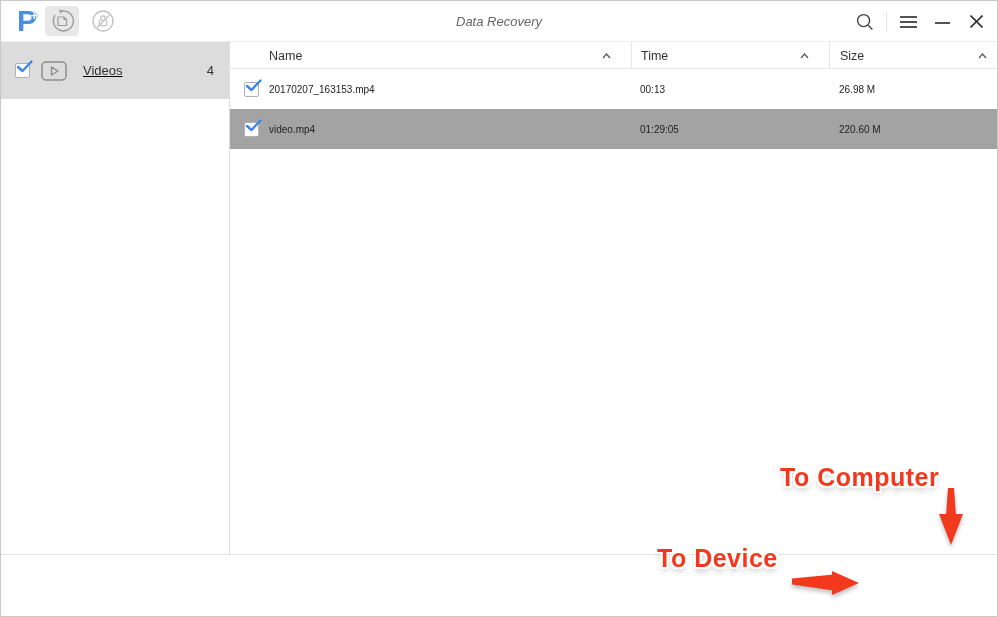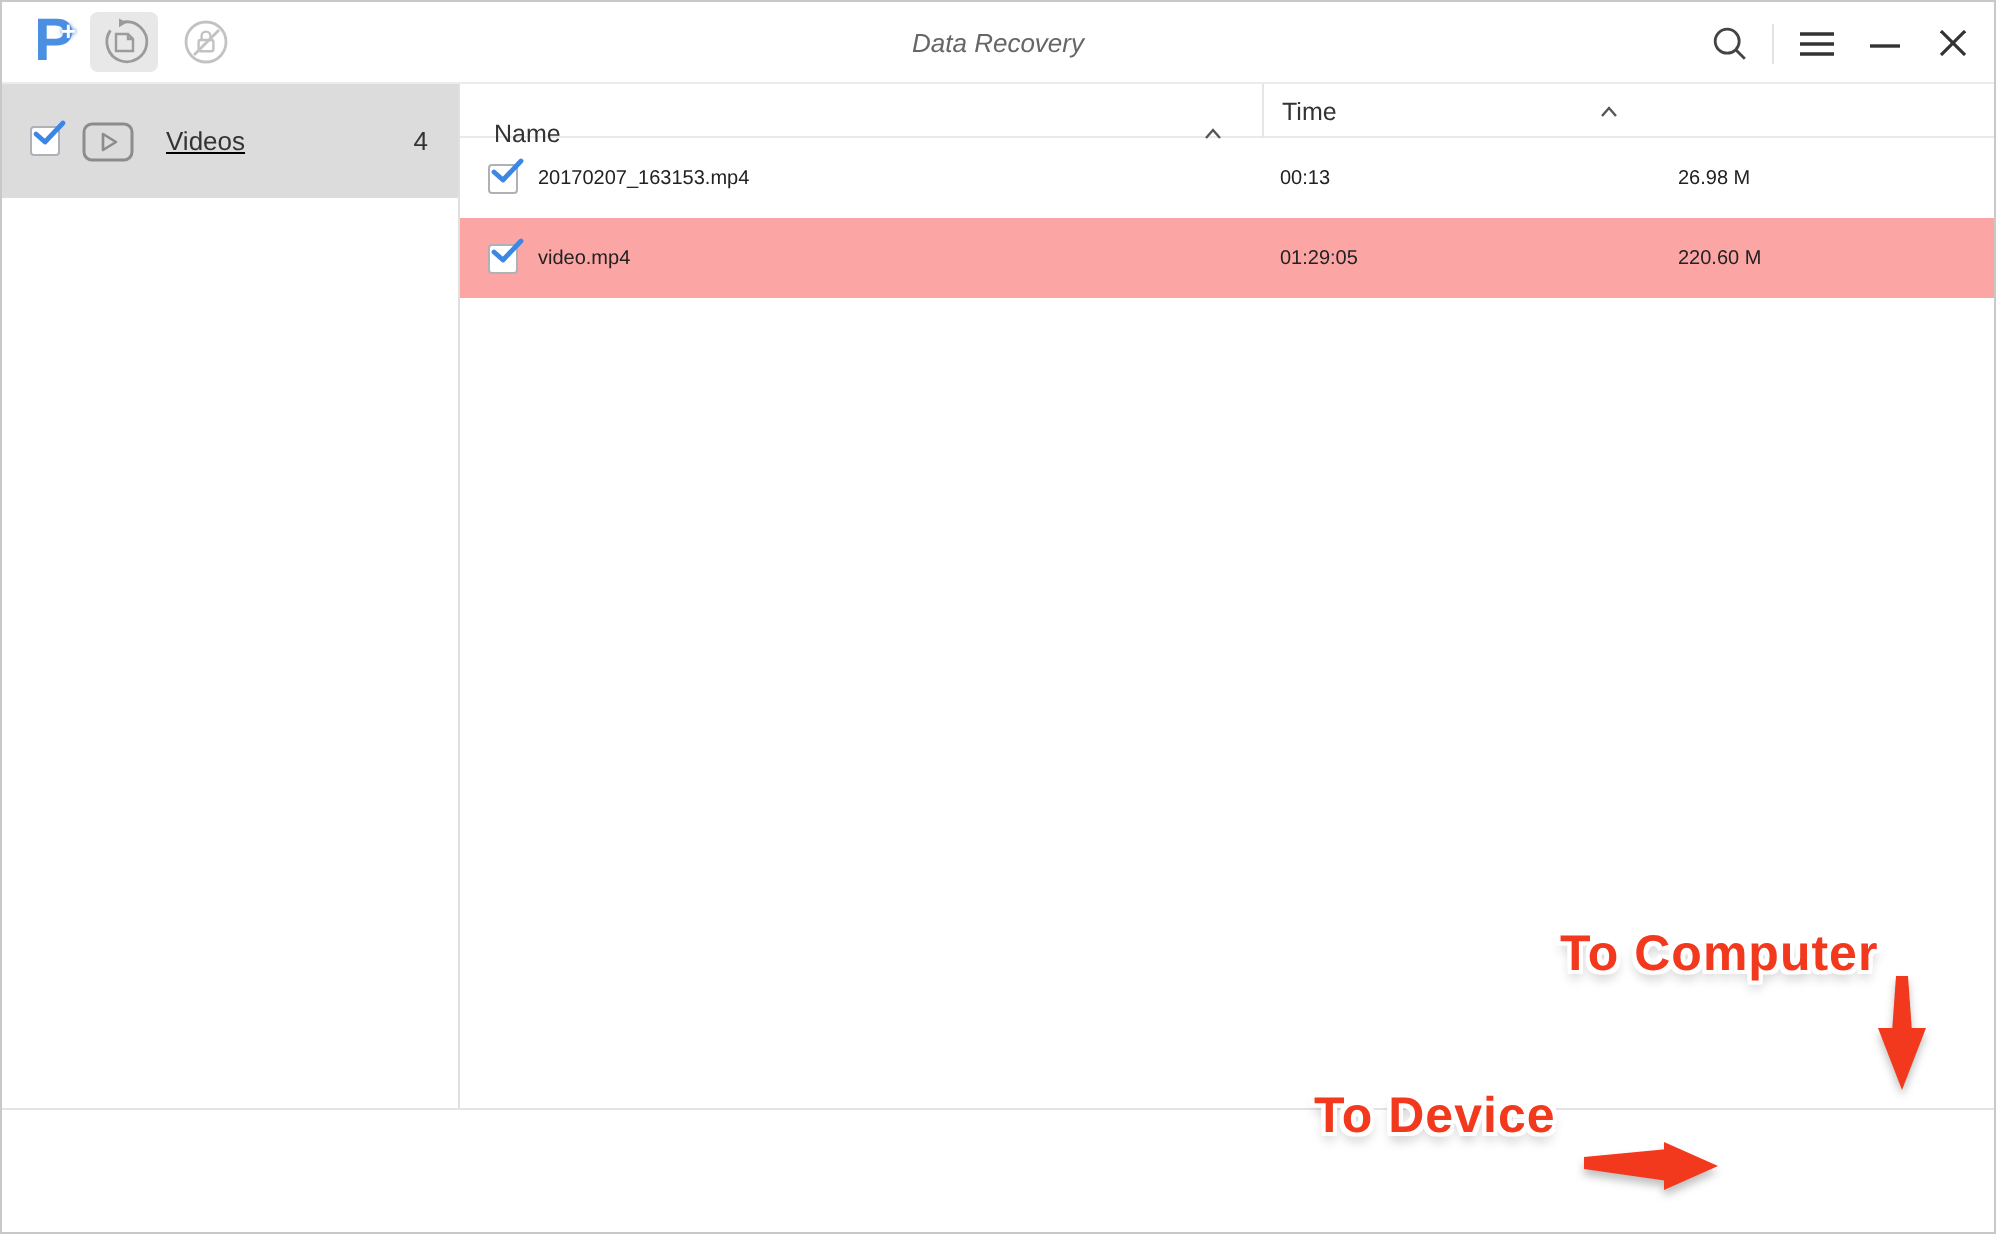--- a/index.html
+++ b/index.html
@@ -29,28 +29,28 @@
   
   .cbx { position:relative; width:15px; height:15px; border:1px solid #aeb2b6; border-radius:2px; background:#fff; flex:none; }
   .cbx svg { position:absolute; left:1px; top:-4px; overflow:visible; }
   .side-row .cbx { margin-left:14px; }
   .vid-icon { margin-left:11px; flex:none; }
   
   .content { position:absolute; left:229px; top:41px; width:769px; height:512px; background:#fff; }
   .thead { position:relative; height:27px; border-bottom:1px solid #e9e9e9; }
   .th { position:absolute; top:0; height:27px; display:flex; align-items:center; font-size:12.5px; color:#333; }
   .th .caret { position:absolute; }
-  .th-name { left:0; width:401px; padding-left:17px;margin-top:11px; }
+  .th-name { left:0; width:401px; padding-left:39px; }
   .th-name .caret { right:20px; }
   .th-time { left:401px; width:198px; padding-left:9px; border-left:1px solid #e5e5e5; }
   .th-time .caret { right:20px; }
   .th-size { left:599px; width:170px; padding-left:10px; border-left:1px solid #e5e5e5; }
   .th-size .caret { right:12px; }
   .trow { position:relative; height:40px; display:flex; align-items:center; font-size:10px; color:#222; }
-  .trow.alt { background:#fca5a5;text-align:center; }
+  .trow.alt { background:#a3a3a3;text-align:center; }
   .trow .cbx { position:absolute; left:14px; }
   .cell-name { position:absolute; left:39px; }
   .cell-time { position:absolute; left:410px; }
   .cell-size { position:absolute; left:609px; }
   
   .footer { position:absolute; left:0; top:553px; width:100%; height:64px; background:#fff; border-top:1px solid #e4e4e4; }
   
   .anno-text { position:absolute; font-size:25px; font-weight:bold; letter-spacing:.5px; color:#f2391e;
     text-shadow:-2px -2px 0 #fff, 2px -2px 0 #fff, -2px 2px 0 #fff, 2px 2px 0 #fff,
                  0 -2px 0 #fff, 0 2px 0 #fff, -2px 0 0 #fff, 2px 0 0 #fff,
@@ -153,20 +153,26 @@
         <svg class="caret" width="9" height="6" viewBox="0 0 9 6">
           <polyline points="1,5 4.5,1 8,5" fill="none" stroke="#555" stroke-width="1.2"></polyline>
         </svg>
       </div>
       <div class="th th-time">
         <span>Time</span>
         <svg class="caret" width="9" height="6" viewBox="0 0 9 6">
           <polyline points="1,5 4.5,1 8,5" fill="none" stroke="#555" stroke-width="1.2"></polyline>
         </svg>
       </div>
+      <div class="th th-size">
+        <span>Size</span>
+        <svg class="caret" width="9" height="6" viewBox="0 0 9 6">
+          <polyline points="1,5 4.5,1 8,5" fill="none" stroke="#555" stroke-width="1.2"></polyline>
+        </svg>
+      </div>
     </div>
 
     <div class="trow">
       <span class="cbx">
         <svg width="16" height="13" viewBox="0 0 16 13">
           <polyline points="1,7 5.5,11 14.5,1.5" fill="none" stroke="#3c86e6" stroke-width="2.4" stroke-linecap="round" stroke-linejoin="round"></polyline>
         </svg>
       </span>
       <span class="cell-name">20170207_163153.mp4</span>
       <span class="cell-time">00:13</span>

